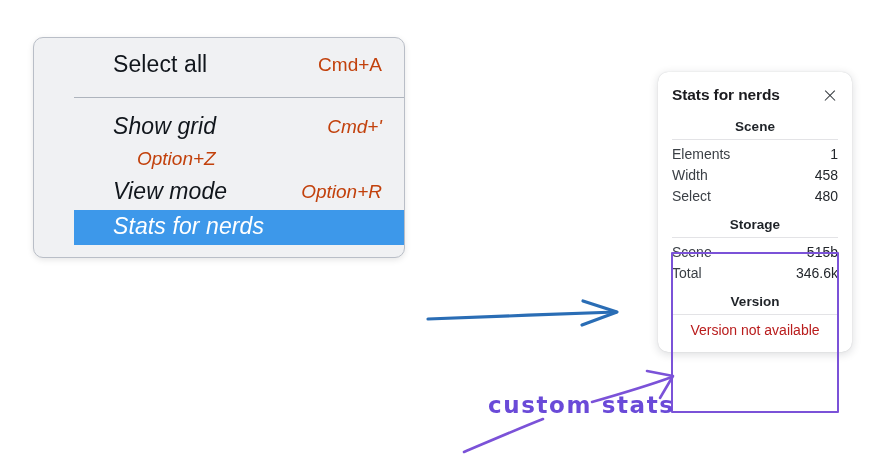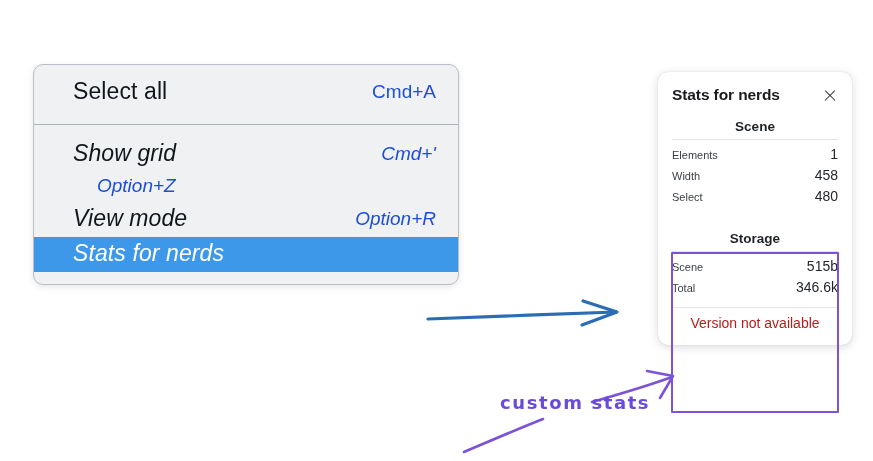--- a/index.html
+++ b/index.html
@@ -13,28 +13,29 @@
     position: relative;
     overflow: hidden;
     font-family: "Liberation Sans", sans-serif;
     -webkit-font-smoothing: antialiased;
   }
 
   
   #context-menu {
     position: absolute;
     left: 33px;
-    top: 64px;
-    width: 426px;
+    top: 37px;
+    width: 372px;
     background: #f0f1f3;
     border: 1px solid #b9bec7;
     border-radius: 10px;
     box-shadow: 0 2px 6px rgba(0,0,0,0.10);
     overflow: hidden;
     box-sizing: border-box;
+    padding-left: 40px;
   }
   .menu-group {
     padding: 6px 0 6px 0;
   }
   .menu-group.group-top { padding: 10px 0 14px 0; }
   .menu-group.group-bottom { padding: 12px 0 12px 0; font-style: italic; }
   .menu-separator {
     height: 1px;
     background: #c6cbd3;
     border-top: 1px solid #aeb4bd;
@@ -49,21 +50,21 @@
     cursor: default;
   }
   .menu-item .mi-label {
     font-size: 23px;
     color: #11161c;
     letter-spacing: 0.1px;
     white-space: nowrap;
   }
   .menu-item .mi-shortcut {
     font-size: 19px;
-    color: #1d4ed8;
+    color: #c2410c;
     white-space: nowrap;
     padding-left: 24px;
   }
   .menu-item.is-selected {
     background: #3d98ea;
   }
   .menu-item.is-selected .mi-label { color: #ffffff; }
   .menu-item.is-selected .mi-shortcut { color: #d5e7f9; }
 
   
@@ -123,21 +124,21 @@
     background: #e3e3e6;
     margin: 0 2px 4px 2px;
   }
   .stat-row {
     display: flex;
     align-items: baseline;
     justify-content: space-between;
     padding: 2px 2px 3px 2px;
   }
   .stat-key {
-    font-size: 11px;
+    font-size: 14px;
     color: #3a3f45;
   }
   .stat-val {
     font-size: 14px;
     color: #23272c;
   }
   .stat-full {
     font-size: 14px;
     color: #b91c1c;
     padding: 3px 2px 2px 2px;
@@ -161,24 +162,24 @@
   #annotations {
     position: absolute;
     left: 0;
     top: 0;
     width: 873px;
     height: 461px;
     pointer-events: none;
   }
   #annotation-label {
     position: absolute;
-    left: 500px;
+    left: 488px;
     top: 392px;
     font-family: "DejaVu Sans", sans-serif;
-    font-size: 18px;
+    font-size: 23px;
     font-weight: 600;
     color: #6a4ad8;
     letter-spacing: 1.6px;
     white-space: nowrap;
   }
 </style>
 </head>
 <body>
 
 <div id="context-menu">
@@ -227,34 +228,35 @@
     <div class="stat-row">
       <span class="stat-key">Width</span>
       <span class="stat-val">458</span>
     </div>
     <div class="stat-row">
       <span class="stat-key">Select</span>
       <span class="stat-val">480</span>
     </div>
   </div>
 
-  <div style="margin-top:23px;">
+  <div style="margin-top:9px;">
     <div class="section-heading">Storage</div>
     <div class="heading-rule"></div>
     <div class="stat-row">
       <span class="stat-key">Scene</span>
       <span class="stat-val">515b</span>
     </div>
     <div class="stat-row">
       <span class="stat-key">Total</span>
       <span class="stat-val">346.6k</span>
     </div>
   </div>
 
   <div style="margin-top:9px;">
+    <div class="section-heading">Version</div>
     <div class="heading-rule"></div>
     <div class="stat-full">Version not available</div>
   </div>
 </div>
 
 <div id="custom-stats-box"></div>
 
 <svg id="annotations" viewBox="0 0 873 461" xmlns="http://www.w3.org/2000/svg">
 
   <g>

